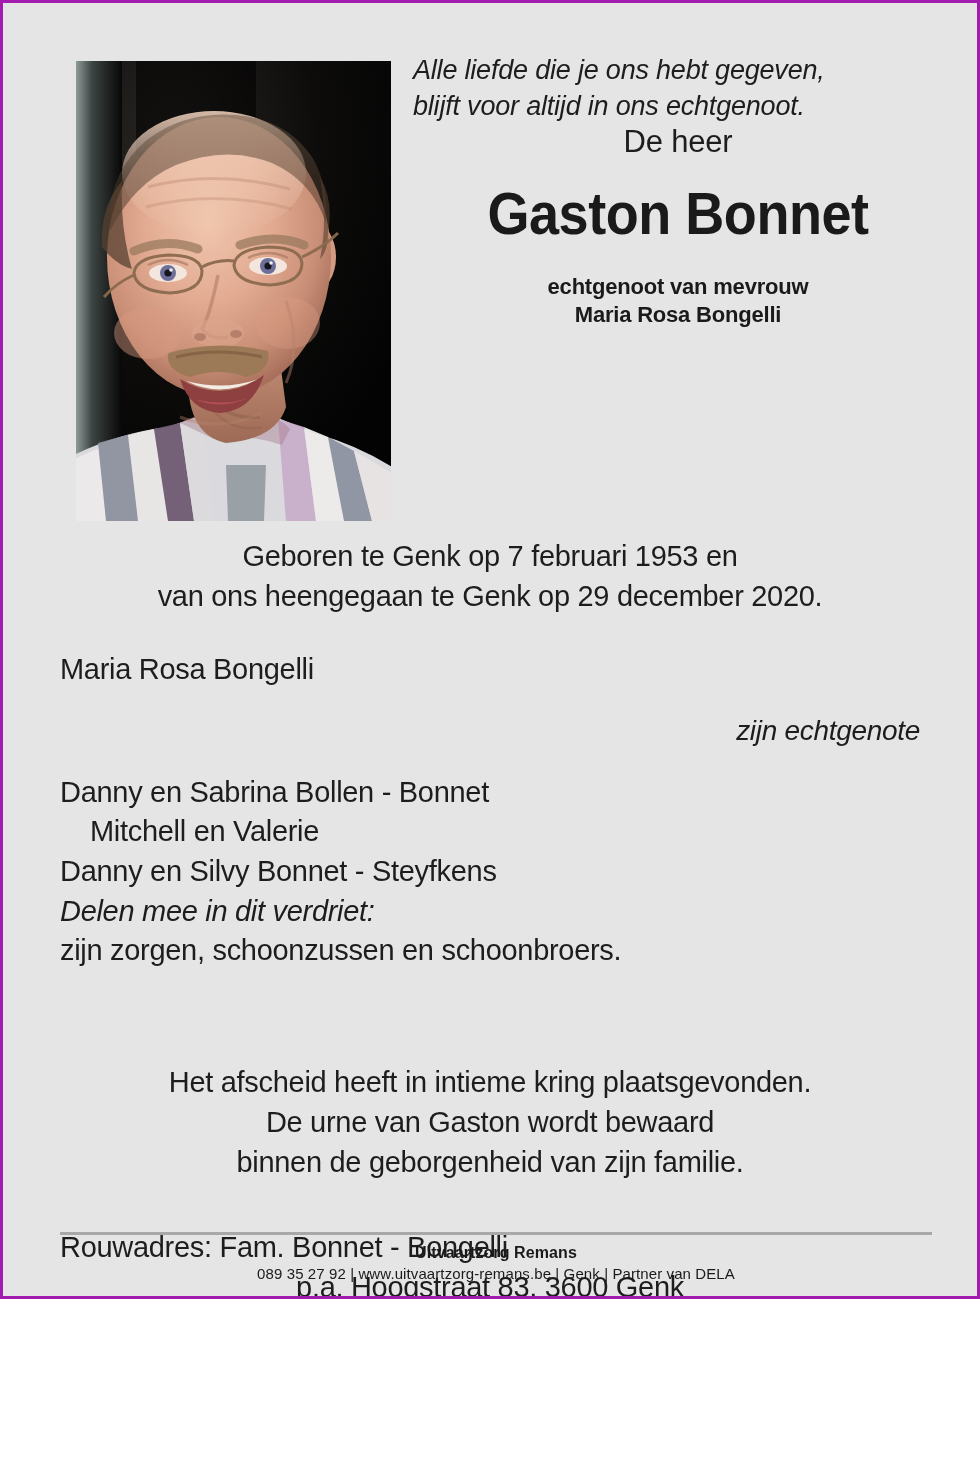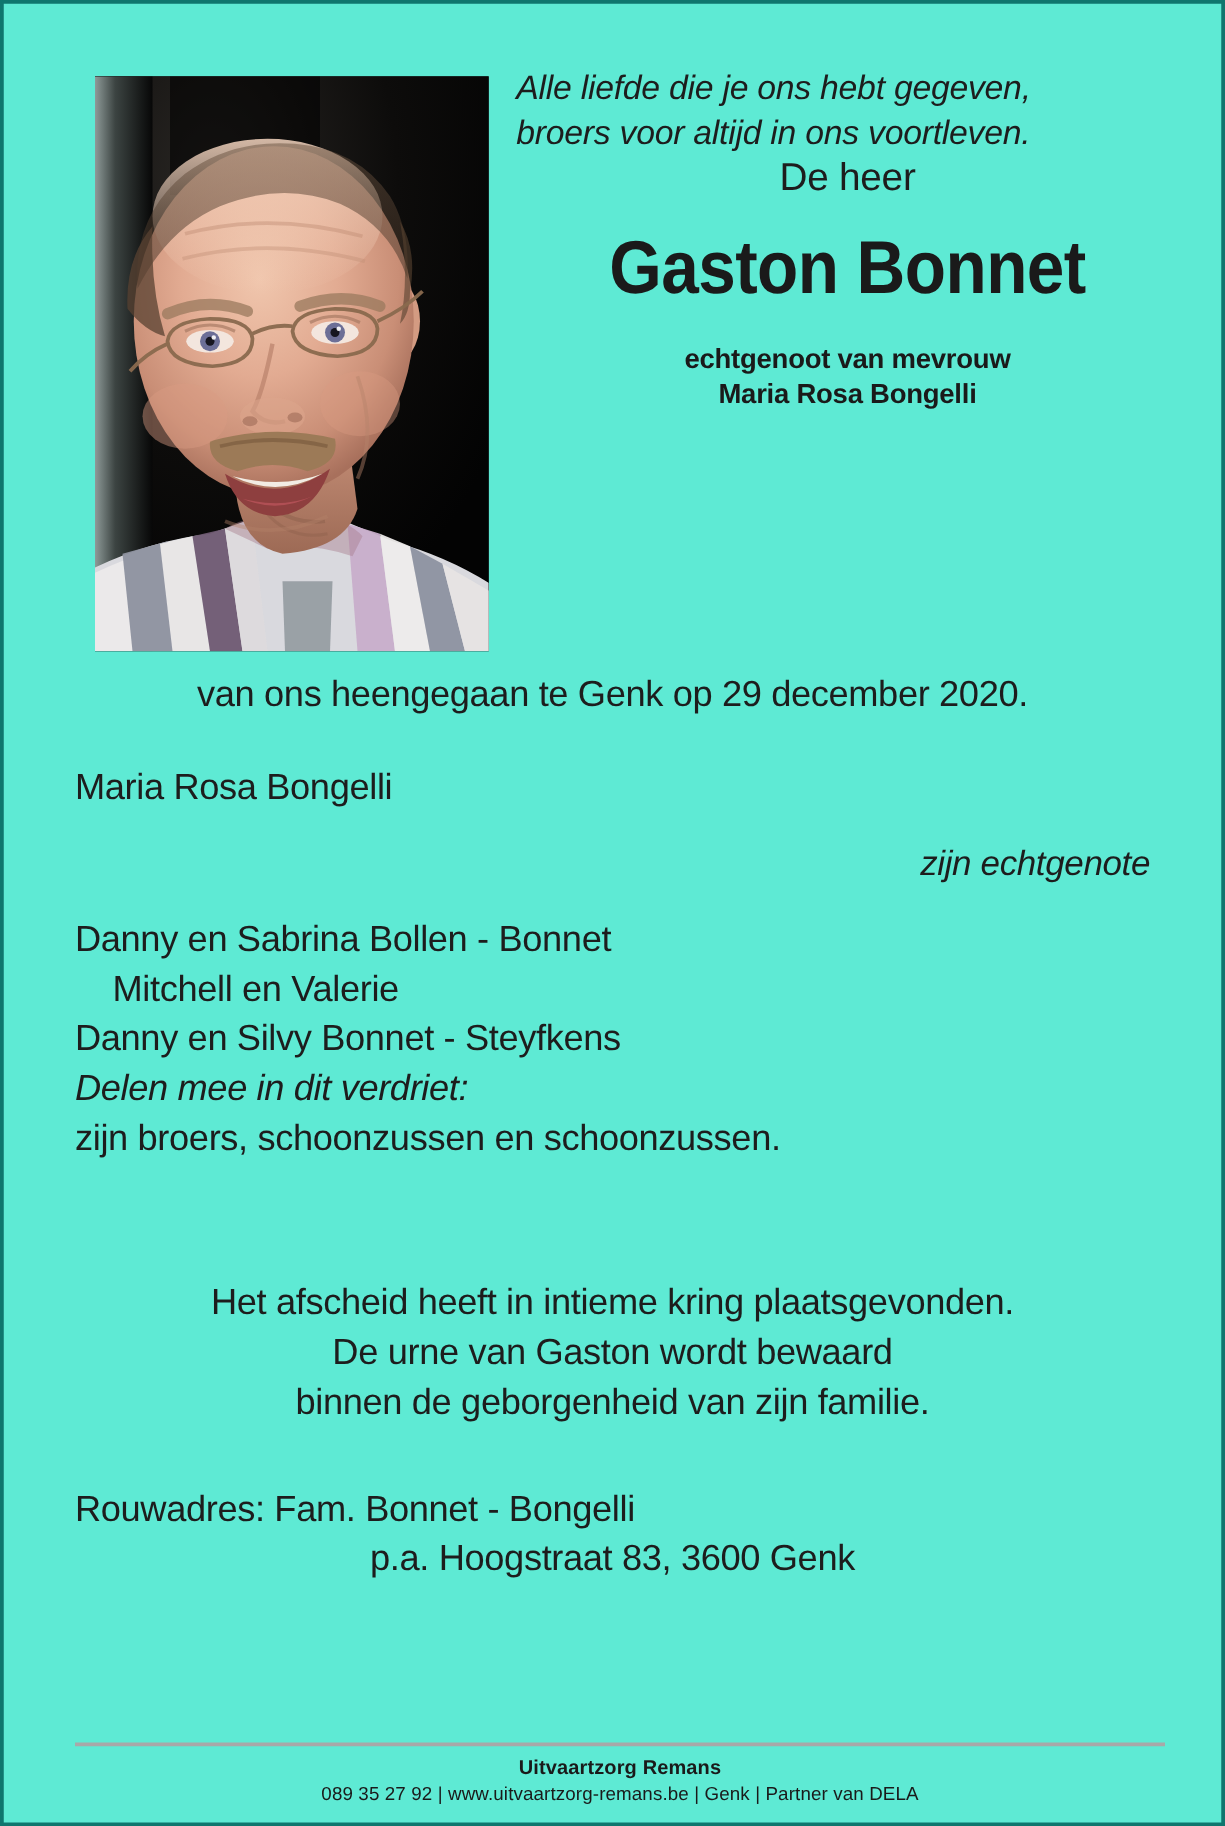--- a/index.html
+++ b/index.html
@@ -7,23 +7,23 @@
     padding: 0;
     background: #ffffff;
   }
   body {
     font-family: "Liberation Sans", sans-serif;
     color: #1a1a1a;
   }
   #card {
     position: relative;
     width: 980px;
-    height: 1461px;
-    background: #5eead4;
-    border: 3px solid #0f766e;
+    height: 1299px;
+    background: #e5e5e5;
+    border: 3px solid #a21caf;
     box-sizing: border-box;
     overflow: hidden;
   }
 
   
   .top-area {
     position: relative;
     height: 520px;
   }
 
@@ -292,49 +292,50 @@
         <ellipse cx="212" cy="262" rx="32" ry="26" fill="#d99c82" opacity="0.4"></ellipse>
         <path d="M210 240 Q226 286 210 322" fill="none" stroke="#b5826a" stroke-width="3" opacity="0.45"></path>
 
         <path d="M104 356 Q144 372 186 352" fill="none" stroke="#b5826a" stroke-width="3" opacity="0.4"></path>
       </svg>
     </div>
 
     <div class="head-block">
       <div class="quote">
         <div>Alle liefde die je ons hebt gegeven,</div>
-        <div>broers voor altijd in ons voortleven.</div>
+        <div>blijft voor altijd in ons echtgenoot.</div>
       </div>
       <div class="deheer">De heer</div>
       <div class="fullname">Gaston Bonnet</div>
       <div class="spouse-of">
         <div>echtgenoot van mevrouw</div>
         <div>Maria Rosa Bongelli</div>
       </div>
     </div>
 
   </div>
 
   <div class="body-wrap">
 
     <div class="dates">
+      <div>Geboren te Genk op 7 februari 1953 en</div>
       <div>van ons heengegaan te Genk op 29 december 2020.</div>
     </div>
 
     <div class="gap-md"></div>
 
     <div class="left-line">Maria Rosa Bongelli</div>
     <div class="gap-sm"></div>
     <div class="right-ital">zijn echtgenote</div>
     <div class="gap-sm"></div>
     <div class="left-line">Danny en Sabrina Bollen - Bonnet</div>
     <div class="left-line indent">Mitchell en Valerie</div>
     <div class="left-line">Danny en Silvy Bonnet - Steyfkens</div>
     <div class="ital-left">Delen mee in dit verdriet:</div>
-    <div class="left-line">zijn broers, schoonzussen en schoonzussen.</div>
+    <div class="left-line">zijn zorgen, schoonzussen en schoonbroers.</div>
 
     <div class="gap-lg"></div>
 
 
     <div class="gap-lg"></div>
 
     <div class="center-line">
       <div>Het afscheid heeft in intieme kring plaatsgevonden.</div>
       <div>De urne van Gaston wordt bewaard</div>
       <div>binnen de geborgenheid van zijn familie.</div>

